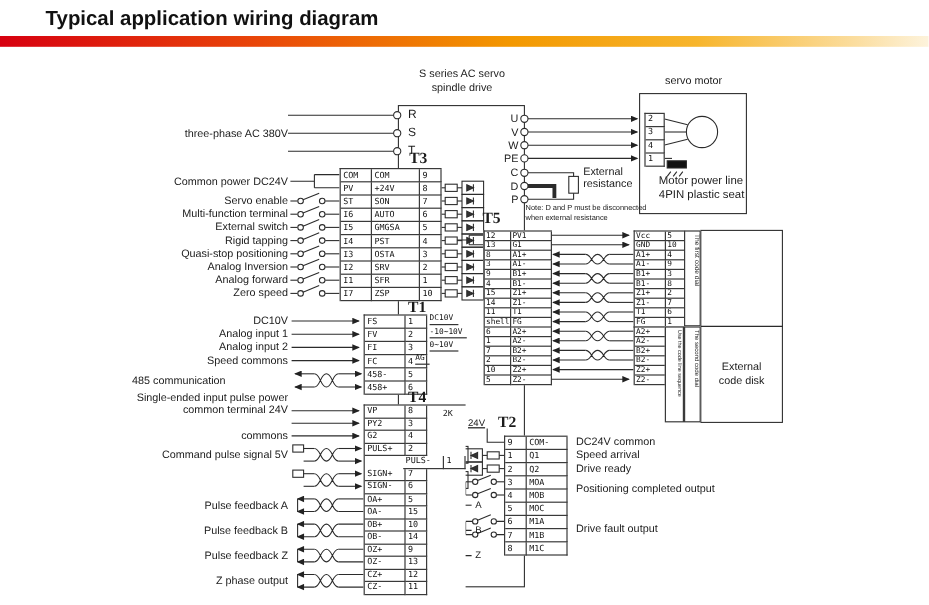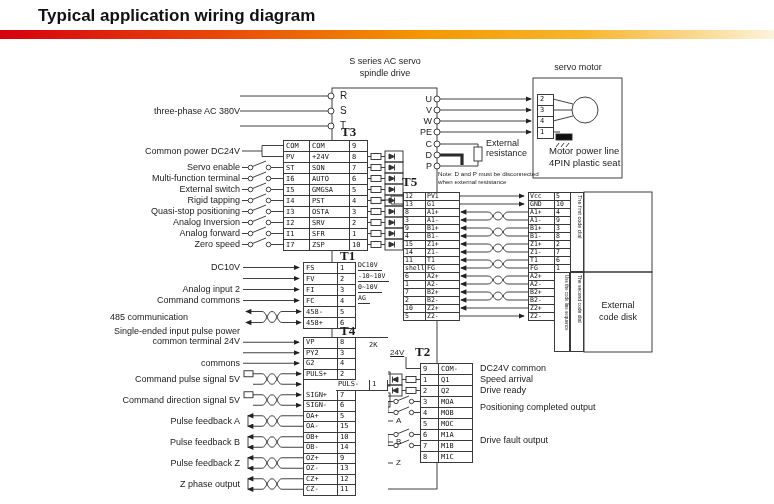--- a/index.html
+++ b/index.html
@@ -413,24 +413,25 @@
         <div class="td" style="width: 18px;">5</div>
       </div>
       <div class="tr">
         <div class="td" style="width: 34px;">458+</div>
         <div class="td" style="width: 18px;">6</div>
       </div>
     </div>
   <div class="ann" style="left:358px;top:261px;">DC10V</div>
   <div class="ann" style="left:358px;top:272px;">-10~10V</div>
   <div class="ann" style="left:358px;top:283px;">0~10V</div>
-  <div class="ann" style="left:358px;top:294px;">AG</div>
+  <div class="ann" style="left:346px;top:294px;">AG</div>
   <div class="lbl rl" style="top:262px;">DC10V</div>
+  <div class="lbl rl" style="top:273px;">Analog input 1</div>
   <div class="lbl rl" style="top:284px;">Analog input 2</div>
-  <div class="lbl rl" style="top:295px;">Command commons</div>
+  <div class="lbl rl" style="top:295px;">Speed commons</div>
   <div class="lbl rl" style="top:312px;text-align:center;">485 communication</div>
 
   <div class="lbl tl" style="left:340px;top:324px;">T4</div>
   <div class="dt h105" style="left:303px;top:337px;">
       <div class="tr">
         <div class="td" style="width: 34px;">VP</div>
         <div class="td" style="width: 18px;">8</div>
       </div>
       <div class="tr">
         <div class="td" style="width: 34px;">PY2</div>
@@ -487,21 +488,20 @@
       <div class="tr">
         <div class="td" style="width: 34px;">CZ-</div>
         <div class="td" style="width: 18px;">11</div>
       </div>
     </div>
   <div class="lbl" style="left:369px;top:341px;font:7px 'DejaVu Sans Mono',monospace;">2K</div>
   <div class="lbl rl" style="top:326px;">Single-ended input pulse power</div>
   <div class="lbl rl" style="top:336px;">common terminal 24V</div>
   <div class="lbl rl" style="top:358px;">commons</div>
   <div class="lbl rl" style="top:374px;">Command pulse signal 5V</div>
-  <div class="lbl rl" style="top:395px;">Command direction signal 5V</div>
   <div class="lbl rl" style="top:416px;">Pulse feedback A</div>
   <div class="lbl rl" style="top:437px;">Pulse feedback B</div>
   <div class="lbl rl" style="top:458px;">Pulse feedback Z</div>
   <div class="lbl rl" style="top:479px;">Z phase output</div>
   <div class="lbl" style="left:396px;top:416px;font-size:8px;">A</div>
   <div class="lbl" style="left:396px;top:437px;font-size:8px;">B</div>
   <div class="lbl" style="left:396px;top:458px;font-size:8px;">Z</div>
 
   <div class="lbl tl" style="left:402px;top:175px;">T5</div>
   <div class="dt h8 f65" style="left:403px;top:192px;">

